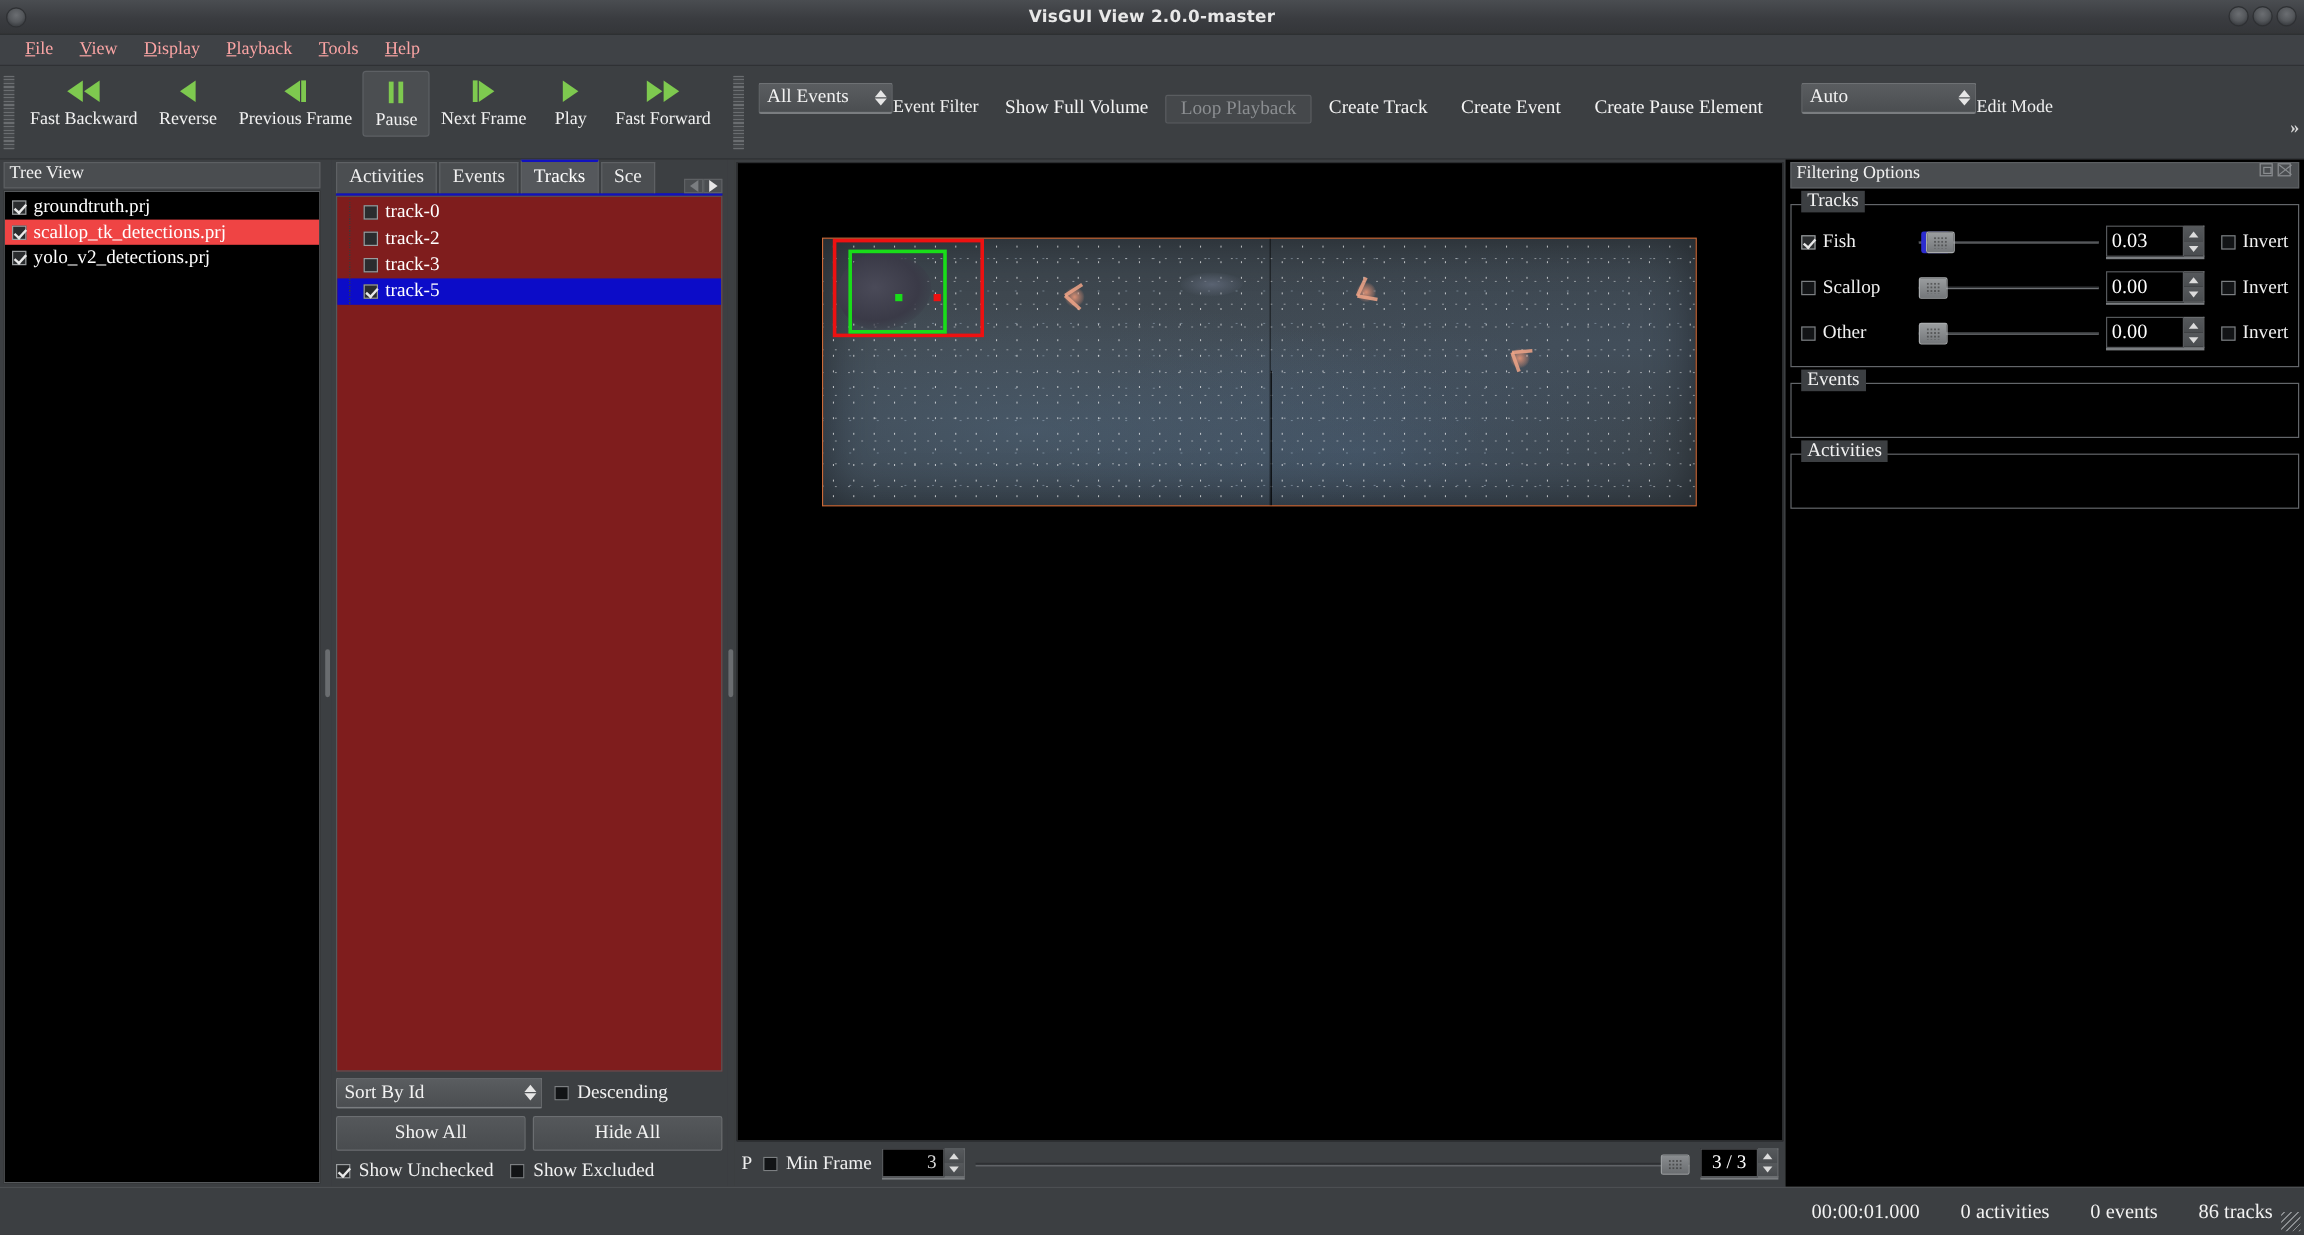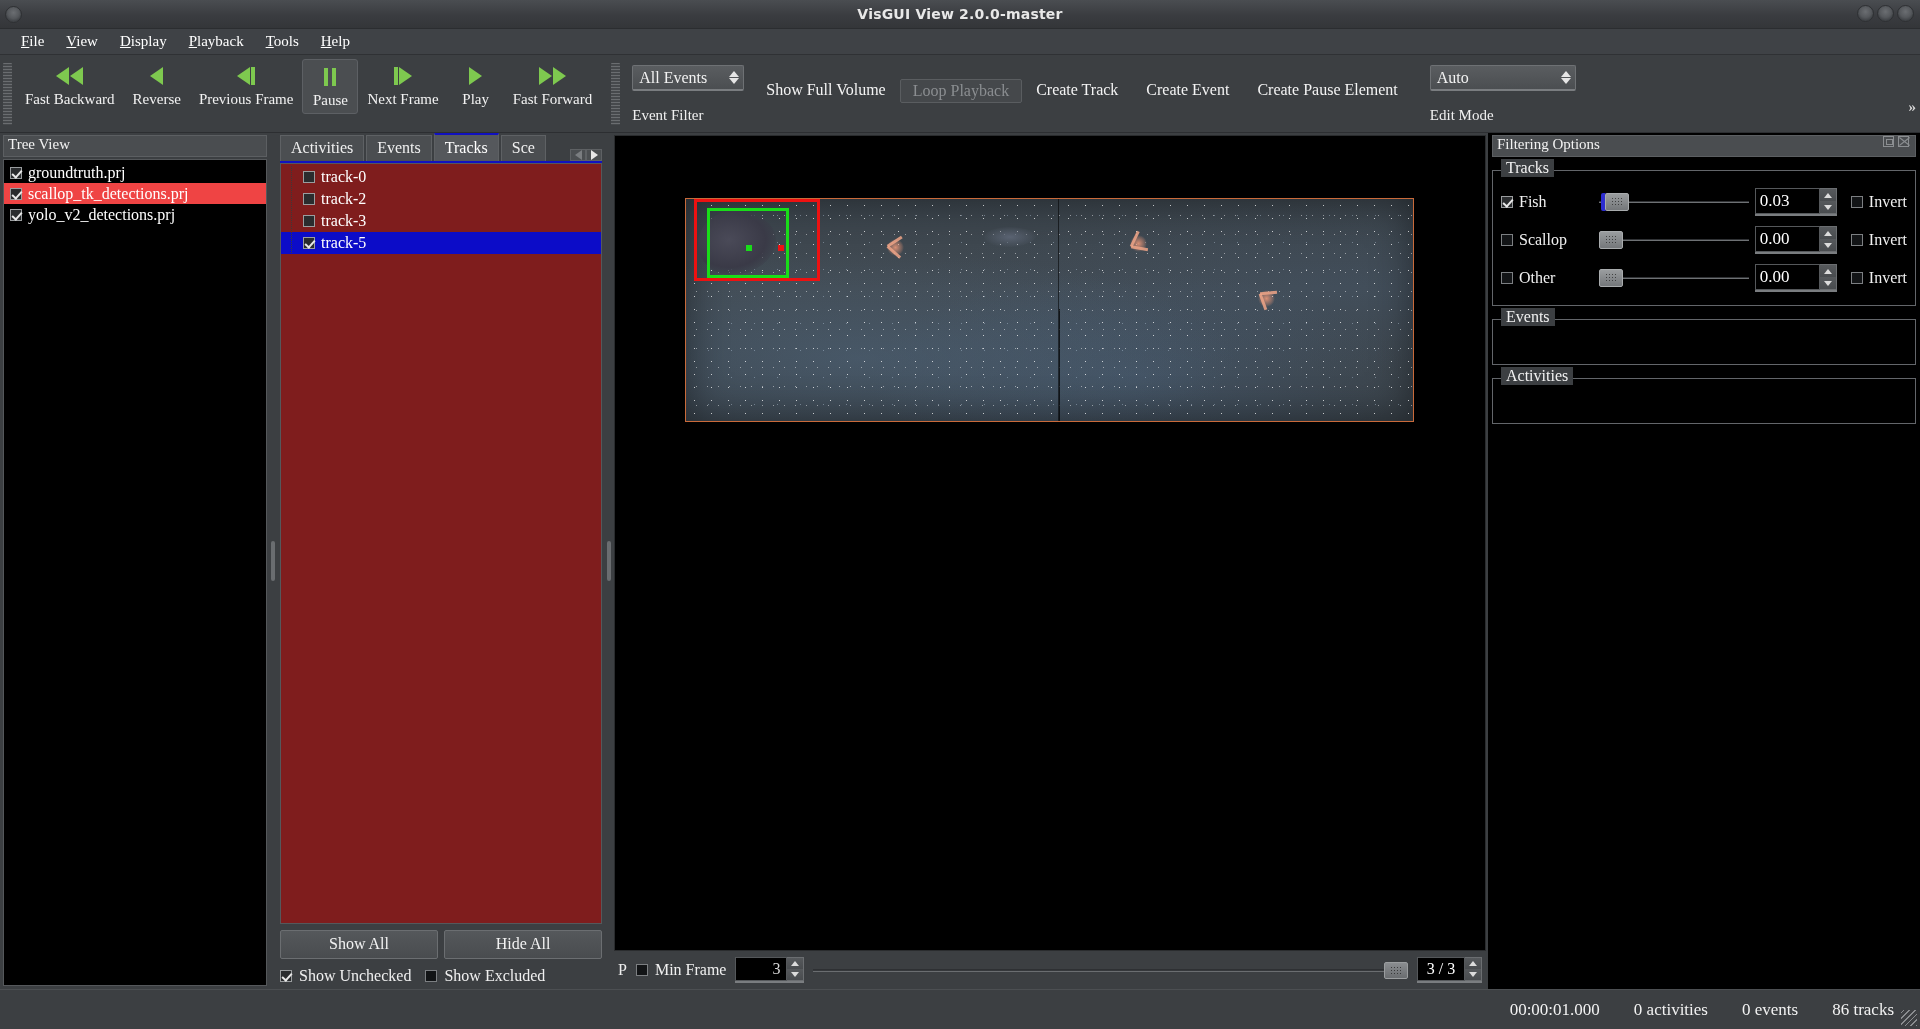--- a/index.html
+++ b/index.html
@@ -43,21 +43,21 @@
 
   
   #menubar {
     height: 26px;
     background: #3f4246;
     display: flex; align-items: center;
     padding-left: 10px;
     border-bottom: 1px solid #2f3134;
   }
   .menu-item {
-    color: #ffffff;
+    color: #fca5a5;
     font-size: 15px;
     padding: 2px 11px;
     cursor: default;
     white-space: nowrap;
   }
   .menu-item u { text-decoration: underline; }
 
   
   #toolbar {
     height: 78px;
@@ -128,21 +128,21 @@
     width: 0; height: 0;
     border-left: 5px solid transparent; border-right: 5px solid transparent;
     border-bottom: 6px solid #e6e6e6;
   }
   .tri-dn {
     width: 0; height: 0;
     border-left: 5px solid transparent; border-right: 5px solid transparent;
     border-top: 6px solid #e6e6e6;
   }
   .combo-group {
-    display: flex; flex-direction: column; 
+    display: flex; flex-direction: row; align-items: center;
     margin-top: 6px; padding: 0 8px;
   }
   .combo-caption {
     font-size: 15px; color: #f0f0f0; margin-top: 16px; white-space: nowrap;
   }
   #toolbar-overflow {
     position: absolute; right: 4px; top: 44px;
     color: #d8d8d8; font-size: 15px; font-weight: bold;
   }
 
@@ -754,20 +754,33 @@
       <div class="track-row">
         <span class="cbox"></span>
         <span>track-3</span>
       </div>
       <div class="track-row selected">
         <span class="cbox checked"></span>
         <span>track-5</span>
       </div>
     </div>
 
+    <div id="sort-row">
+      <div class="combo" id="sort-combo">
+        <span class="cval">Sort By Id</span>
+        <span class="spin-arrows">
+          <span class="tri-up"></span>
+            <span class="tri-dn"></span>
+        </span>
+      </div>
+      <div class="chk-label">
+        <span class="cbox filled"></span>
+        <span>Descending</span>
+      </div>
+    </div>
 
     <div id="showhide-row">
       <div class="pbtn">Show All</div>
       <div class="pbtn">Hide All</div>
     </div>
 
     <div id="bottom-chk-row">
       <div class="chk-label">
         <span class="cbox checked"></span>
         <span>Show Unchecked</span>

